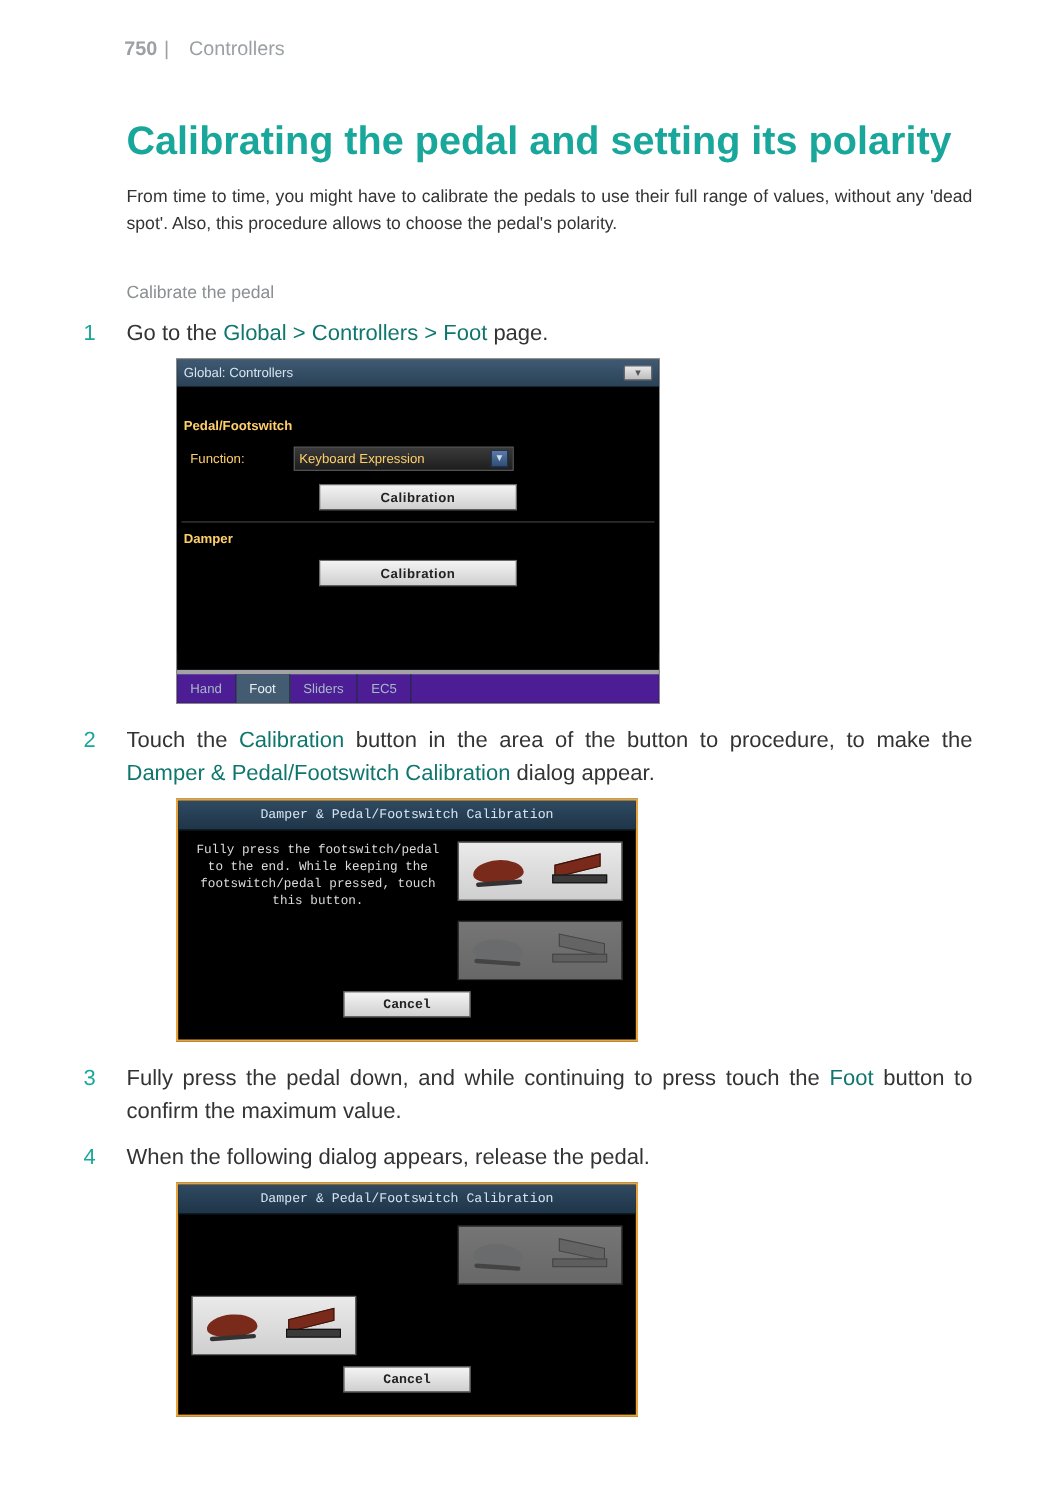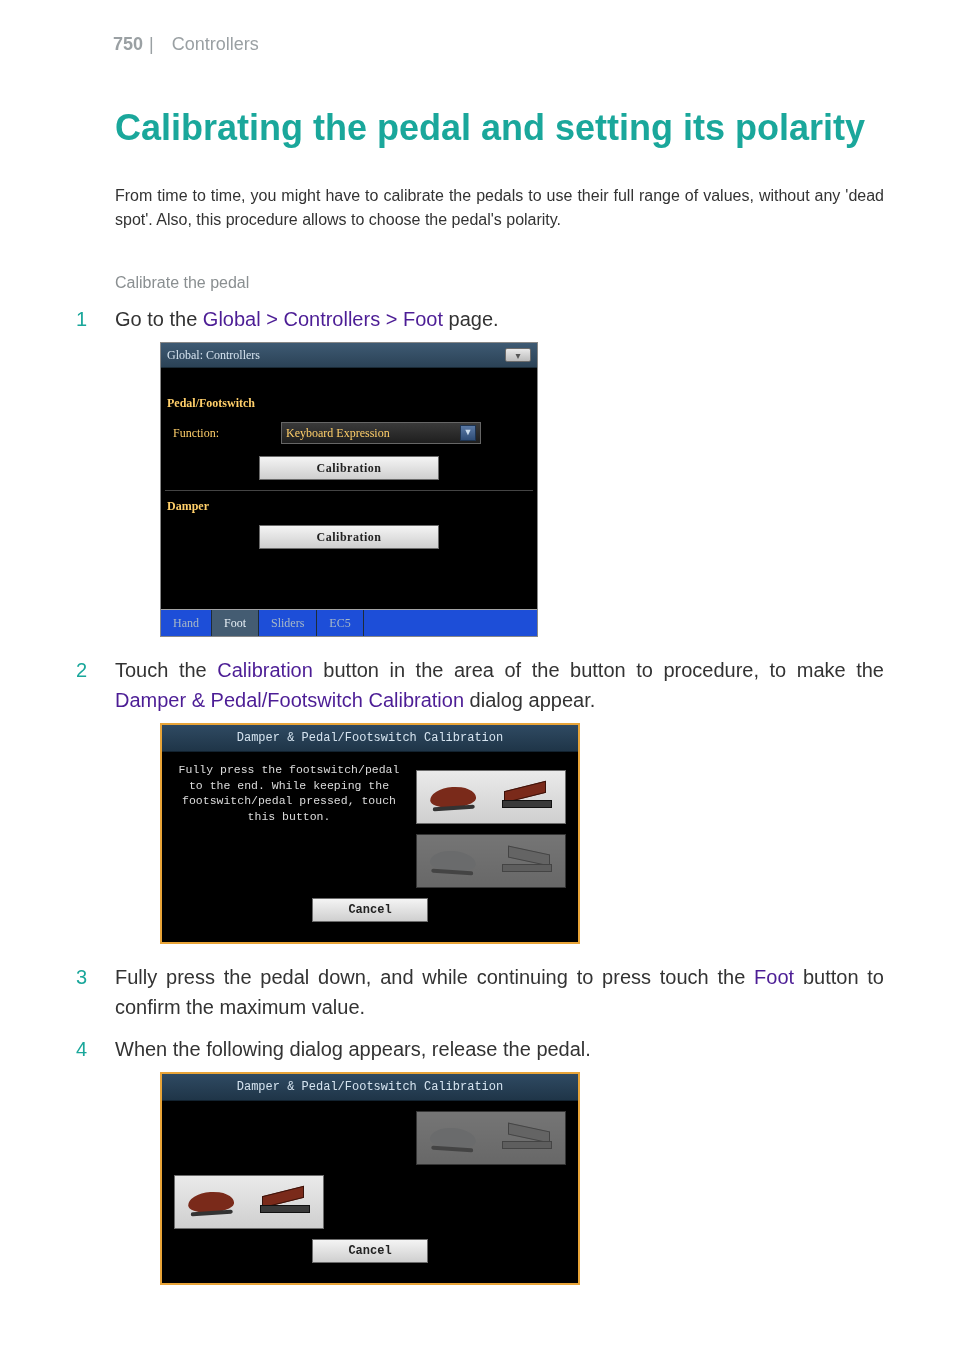--- a/index.html
+++ b/index.html
@@ -2,52 +2,52 @@
 <html><head>
 <meta charset="utf-8">
 <style>
   * { box-sizing: border-box; margin: 0; padding: 0; }
   html, body { width: 954px; background: #fff; font-family: Arial, Helvetica, sans-serif; color: #333; }
   .page { padding: 34px 70px 60px 70px; }
   .header-row { display: flex; align-items: baseline; gap: 6px; color: #9aa0a3; font-size: 18px; border-bottom: none; margin-bottom: 50px; margin-left: 43px; }
   .header-row .pnum { color: #9aa0a3; font-weight: 600; }
   .header-row .bar { color: #9aa0a3; font-weight: 400; }
   .header-row .sec { color: #9aa0a3; margin-left: 12px; }
-  h1 { color: #1aa79b; font-size: 36px; font-weight: 700; line-height: 1.25; margin-left: 45px; margin-bottom: 34px; }
+  h1 { color: #1aa79b; font-size: 36px; font-weight: 700; line-height: 1.25; margin-left: 45px; margin-bottom: 18px; }
   .intro { font-size: 16px; line-height: 1.5; margin-left: 45px; text-align: justify; }
   .subhead { font-size: 16px; color: #8a8f91; margin-left: 45px; margin-top: 42px; margin-bottom: 12px; }
   ol.steps { list-style: none; counter-reset: step; margin-left: 0; }
   ol.steps > li { position: relative; padding-left: 45px; font-size: 20px; line-height: 1.5; margin-bottom: 12px; text-align: justify; }
   ol.steps > li::before { counter-increment: step; content: counter(step); position: absolute; left: 6px; top: 0; color: #1aa79b; font-size: 20px; }
-  .em { color: #4c1d95; }
+  .em { color: #0f766e; }
   .screenshot-wrap { margin: 8px 0 18px 45px; }
 
   
-  .shot1 { width: 378px; border: 1px solid #888; background: #000; font-family: Liberation Serif, serif; font-size: 12px; }
+  .shot1 { width: 440px; border: 1px solid #888; background: #000; font-family: Liberation Sans, sans-serif; font-size: 12px; }
   .shot1 .titlebar { display: flex; align-items: center; background: linear-gradient(#3e5a73,#2b4256); color: #d6e4f0; padding: 3px 6px; border-bottom: 1px solid #1a2a36; }
   .shot1 .titlebar .spacer { flex: 1; }
   .shot1 .titlebar .menuicon { width: 26px; height: 14px; background: linear-gradient(#e9e9e9,#bcbcbc); border: 1px solid #6b6b6b; border-radius: 2px; display:flex; align-items:center; justify-content:center; color:#555; font-size:10px; }
   .shot1 .body { background: #000; padding: 20px 2px 6px 2px; }
   .shot1 .section-title { color: #ffcf6a; font-weight: bold; padding: 6px 4px 4px 4px; }
-  .shot1 .row { display: flex; align-items: center; gap: 28px; padding: 6px 10px; }
+  .shot1 .row { display: flex; align-items: center; gap: 14px; padding: 6px 10px; }
   .shot1 .lbl { color: #ffcf6a; min-width: 80px; }
   .shot1 .dd { flex: 0 0 200px; height: 22px; background: linear-gradient(#3a3a3a,#1e1e1e); border: 1px solid #666; display:flex; align-items:center; justify-content:space-between; padding:0 4px; color:#ffcf6a; }
   .shot1 .dd .arrow { width:16px; height:16px; background: linear-gradient(#5b7aa6,#2e4c75); border:1px solid #1d3350; display:flex;align-items:center;justify-content:center;color:#cde; font-size:9px; }
   .shot1 .btn { width: 180px; height: 24px; margin: 6px auto 10px auto; background: linear-gradient(#f4f4f4,#cfcfcf); border:1px solid #6b6b6b; color:#222; display:flex; align-items:center; justify-content:center; font-family: inherit; font-weight:bold; letter-spacing:0.5px; }
   .shot1 .divider { height:1px; background:#444; margin:0 2px; }
   .shot1 .filler { height: 44px; }
-  .shot1 .tabs { display:flex; background:#1d4ed8; border-top:1px solid #a3a3a3; }
+  .shot1 .tabs { display:flex; background:#4c1d95; border-top:4px solid #a3a3a3;margin-top:16px; }
   .shot1 .tab { padding:4px 12px; color:#a8b9c6; border-right:1px solid #1e2c38; font-size:12px; }
   .shot1 .tab.active { background:#445c72; color:#e8f0f6; }
 
   
   .dlg { width: 420px; border: 2px solid #e8a438; background:#000; font-family:"Courier New", monospace; font-size:12px; }
   .dlg .dtitle { background: linear-gradient(#2f4a62,#1f3548); color:#d6e4f0; text-align:center; padding:4px 0; border-bottom:1px solid #12222f; }
   .dlg .dbody { padding: 10px 12px 8px 12px; }
-  .dlg .drow { display:flex; align-items:flex-end; gap:12px; margin-bottom:10px; }
+  .dlg .drow { display:flex; align-items:flex-start; gap:12px; margin-bottom:10px; }
   .dlg .msg { flex: 1; color:#dcdcdc; text-align:center; line-height:1.35; font-size:11.5px; }
   .dlg .imgcell { width: 150px; height: 54px; background: linear-gradient(#eaeaea,#cfcfcf); border:1px solid #6b6b6b; position:relative; overflow:hidden; display:flex; align-items:center; justify-content:space-around; }
   .dlg .imgcell.dim { opacity: 0.5; filter: grayscale(60%); }
   .dlg .dbtn { width:116px; height:24px; margin: 6px auto 12px auto; background: linear-gradient(#f4f4f4,#cfcfcf); border:1px solid #6b6b6b; color:#222; display:flex; align-items:center; justify-content:center; font-weight:bold; font-family:inherit; }
 
   
   .shoe-press { width:46px; height:20px; background:#7a2a1a; border-radius:50% 50% 40% 40% / 60% 60% 40% 40%; position:relative; transform: rotate(-4deg); }
   .shoe-press::after { content:""; position:absolute; bottom:-3px; left:2px; right:2px; height:4px; background:#333; border-radius:3px; }
   .ped-press { width:50px; height:22px; position:relative; }
   .ped-press .top { position:absolute; width:42px; height:12px; background:#7a2a1a; left:2px; top:0; transform: skewY(-14deg); border:1px solid #3a120a; }

